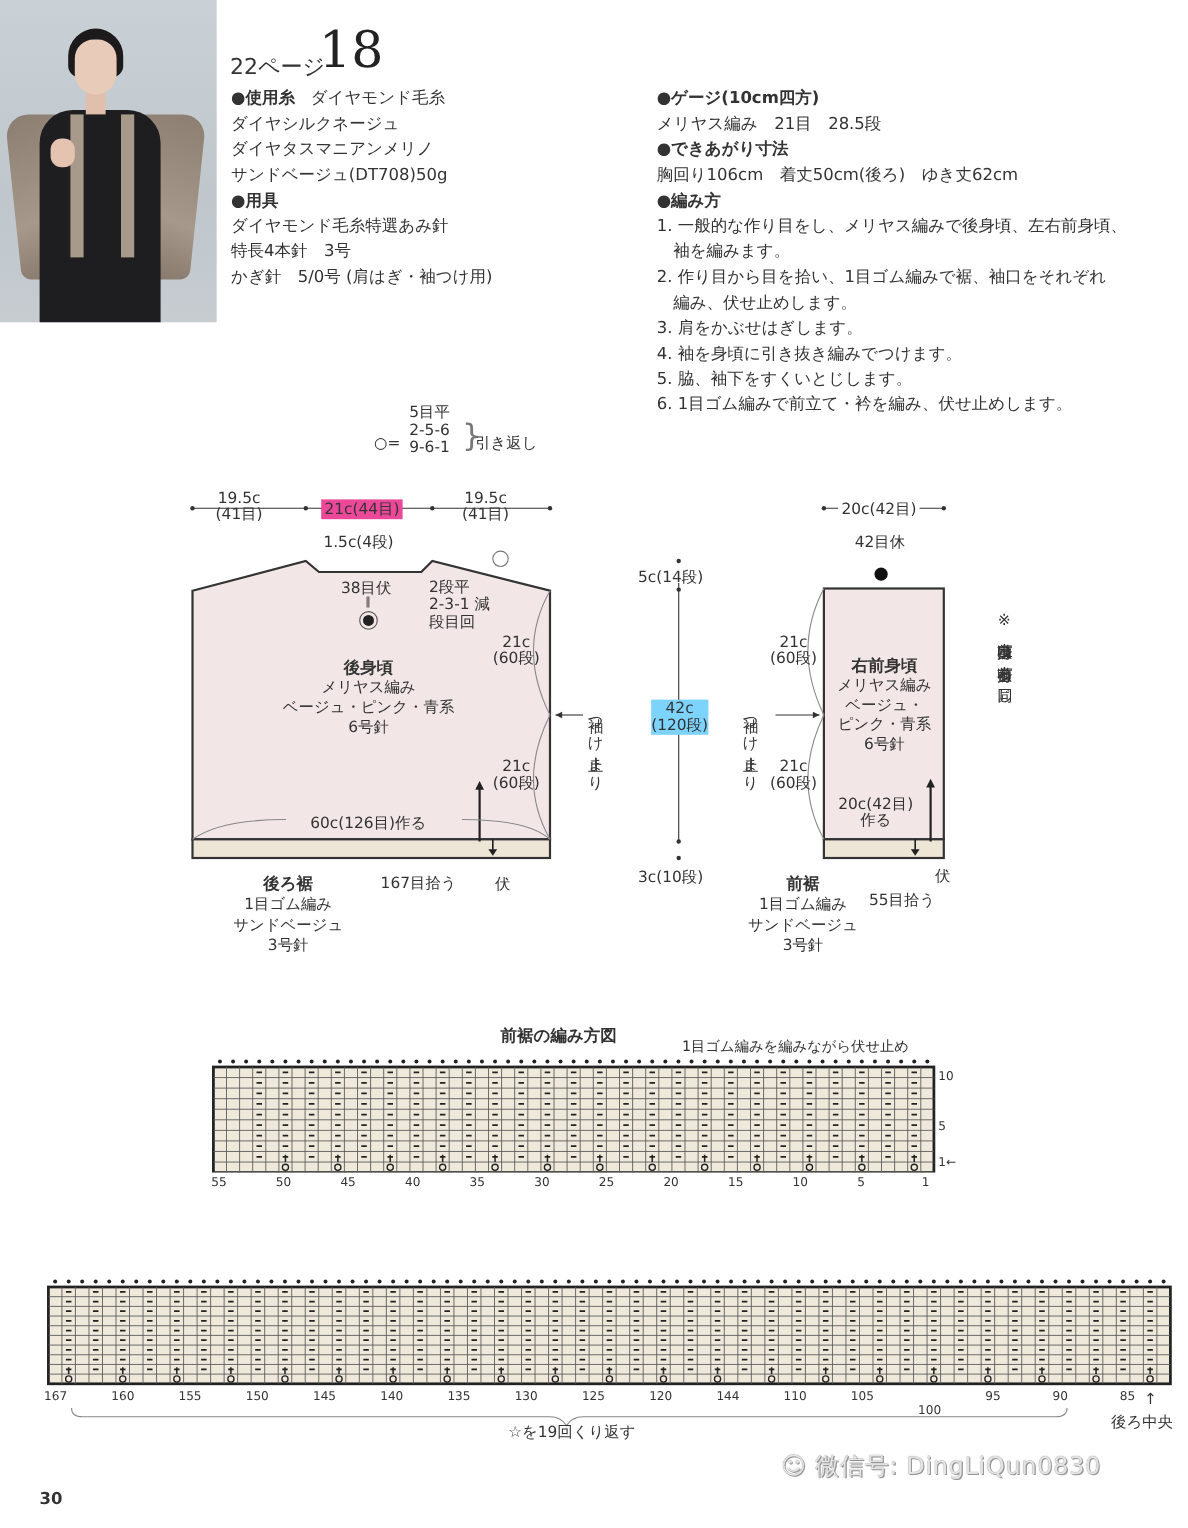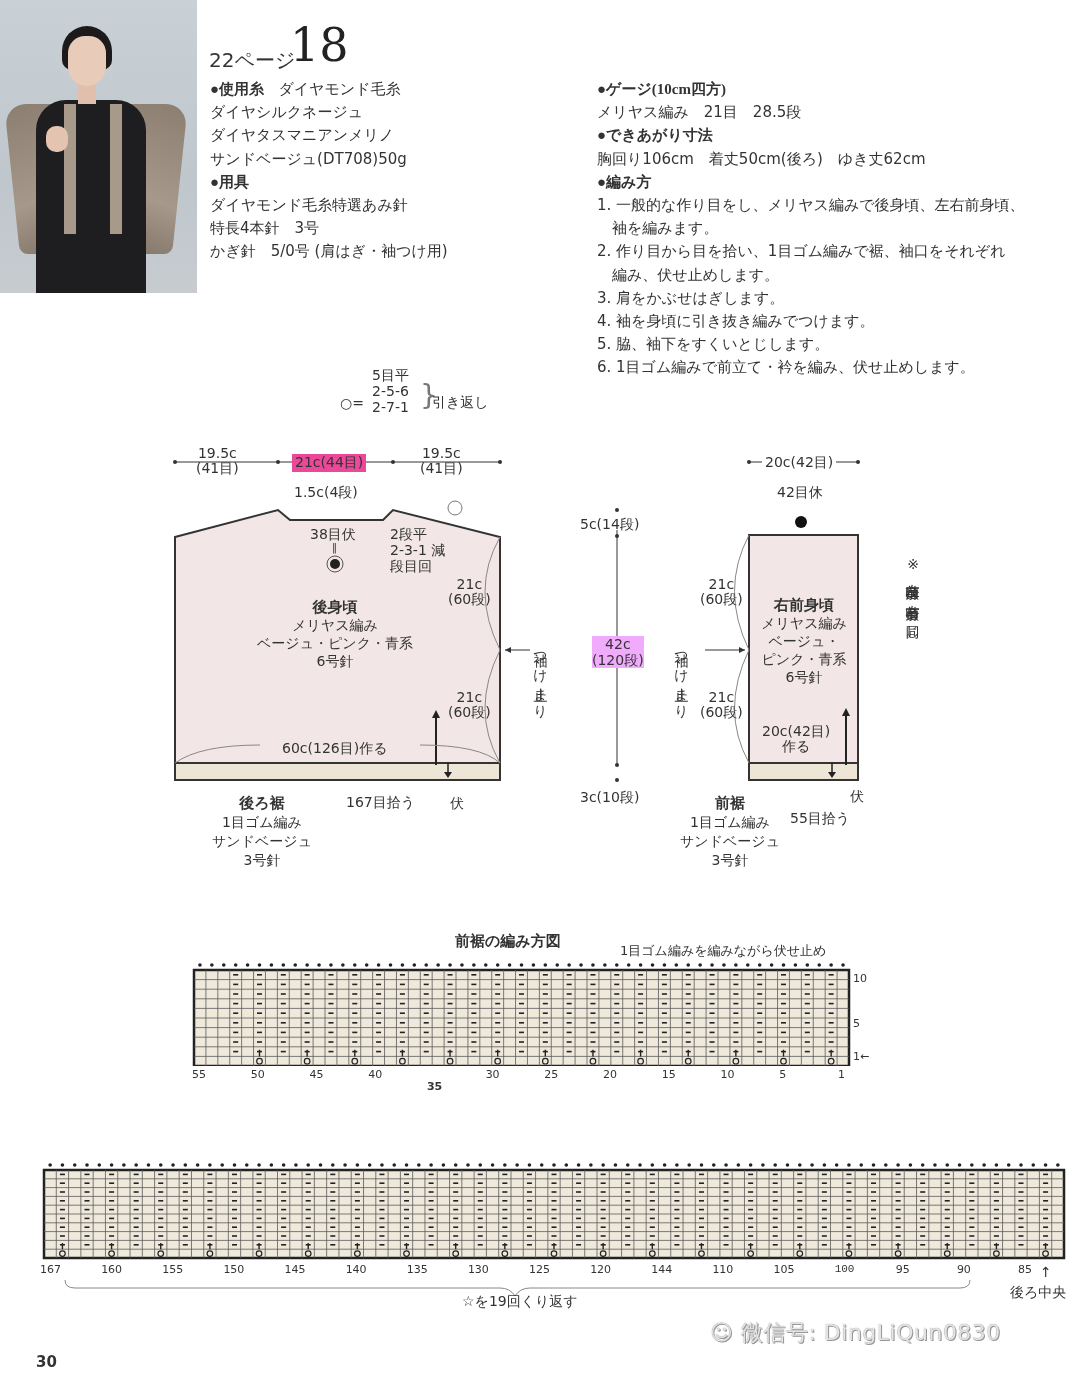--- a/index.html
+++ b/index.html
@@ -12,21 +12,21 @@
   .photo .dress{position:absolute;left:36px;top:100px;width:110px;height:200px;border-radius:30px 30px 0 0;background:#1e1e20;}
   .photo .cardL{position:absolute;left:12px;top:104px;width:70px;height:150px;border-radius:22px 6px 8px 8px;background:linear-gradient(160deg,#8b7d70,#a6988a 60%,#7e7266);transform:skewX(6deg);}
   .photo .cardR{position:absolute;left:112px;top:104px;width:68px;height:150px;border-radius:6px 22px 8px 8px;background:linear-gradient(200deg,#8b7d70,#a6988a 60%,#7e7266);transform:skewX(-6deg);}
   .photo .bandL{position:absolute;left:64px;top:104px;width:12px;height:130px;background:#a89a8b;}
   .photo .bandR{position:absolute;left:110px;top:104px;width:12px;height:130px;background:#a89a8b;}
   .photo .hand{position:absolute;left:46px;top:126px;width:22px;height:26px;border-radius:10px;background:#e4c4b0;}
 
   .pg{font-size:20px;color:#333;}
   .num{font-family:"DejaVu Serif","Liberation Serif",serif;font-size:46px;color:#222;}
   .txt{font-size:15px;line-height:23.2px;color:#333;white-space:nowrap;}
-  .b{font-weight:bold;font-family:Liberation Serif, serif;}
+  .b{font-weight:bold;}
   .diag{font-size:14px;color:#333;white-space:nowrap;}
   .c{text-align:center;}
   .chart-title{font-size:15px;font-weight:bold;}
   .axis{font-size:11px;color:#333;white-space:nowrap;}
   .vtext{writing-mode:vertical-rl;font-size:14px;letter-spacing:1px;}
   .wm{font-size:22px;color:#e4e4e4;text-shadow:0 0 1px #777, 1px 1px 0 #999;letter-spacing:0.5px;}
 </style>
 </head>
 <body>
 
@@ -69,21 +69,21 @@
   <div>3. 肩をかぶせはぎします。</div>
   <div>4. 袖を身頃に引き抜き編みでつけます。</div>
   <div>5. 脇、袖下をすくいとじします。</div>
   <div>6. 1目ゴム編みで前立て・衿を編み、伏せ止めします。</div>
 </div>
 
 <div class="abs diag" style="left:340px;top:395px;">○=</div>
 <div class="abs diag c" style="left:372px;top:367px;line-height:16px;font-size:14px;">
   <div>5目平</div>
   <div>2-5-6</div>
-  <div>2-7-1</div>
+  <div>9-6-1</div>
 </div>
 <div class="abs diag" style="left:420px;top:382px;font-size:28px;color:#777;line-height:28px;">}</div>
 <div class="abs diag" style="left:432px;top:394px;">引き返し</div>
 
 <svg class="abs" style="left:0;top:0;" width="1080" height="900">
 
   <polygon points="175,537 278,510 290,520 383,520 393,510 500,537 500,763 175,763" fill="#f3e6e6" stroke="#333" stroke-width="2"></polygon>
   <rect x="175" y="763" width="325" height="17" fill="#ede5d6" stroke="#333" stroke-width="2"></rect>
 
   <line x1="175" y1="462" x2="500" y2="462" stroke="#333" stroke-width="1" stroke-dasharray="0"></line>
@@ -163,21 +163,21 @@
 <div class="abs diag c" style="left:212px;top:794px;line-height:19px;">
   <div class="b" style="font-size:15px;">後ろ裾</div>
   <div>1目ゴム編み</div>
   <div>サンドベージュ</div>
   <div>3号針</div>
 </div>
 <div class="abs diag" style="left:346px;top:794px;">167目拾う</div>
 <div class="abs diag" style="left:450px;top:795px;">伏</div>
 
 <div class="abs diag" style="left:580px;top:516px;">5c(14段)</div>
-<div class="abs diag c" style="left:592px;top:636px;line-height:16px;background:#f0abfc;text-align:center;">
+<div class="abs diag c" style="left:592px;top:636px;line-height:16px;background:#7dd3fc;text-align:center;">
     <div>42c</div>
     <div>(120段)</div>
   </div>
 <div class="abs diag" style="left:580px;top:789px;">3c(10段)</div>
 
 <div class="abs diag" style="left:762px;top:454px;background:#fff;padding:0 3px;">20c(42目)</div>
 <div class="abs diag" style="left:777px;top:484px;">42目休</div>
 <div class="abs diag c" style="left:700px;top:577px;line-height:15px;">
     <div>21c</div>
     <div>(60段)</div>
@@ -592,21 +592,21 @@
     <line x1="641.1363636363636" y1="87.68" x2="641.1363636363636" y2="94.4" stroke="#222" stroke-width="1.4"></line>
   </svg>
 <div class="abs axis" style="left:853px;top:972px;">10</div>
 <div class="abs axis" style="left:853px;top:1017px;">5</div>
 <div class="abs axis" style="left:853px;top:1050px;">1←</div>
 <div class="abs" id="xticks1" style="left:0;top:1068px;">
     <div class="abs axis" style="left: 192px; top: 0px;">55</div>
     <div class="abs axis" style="left: 250.727px; top: 0px;">50</div>
     <div class="abs axis" style="left: 309.455px; top: 0px;">45</div>
     <div class="abs axis" style="left: 368.182px; top: 0px;">40</div>
-    <div class="abs axis" style="left: 426.909px; top: 12px; font-weight: bold;">35</div>
+    <div class="abs axis" style="left: 426.909px; top: 0px;">35</div>
     <div class="abs axis" style="left: 485.636px; top: 0px;">30</div>
     <div class="abs axis" style="left: 544.364px; top: 0px;">25</div>
     <div class="abs axis" style="left: 603.091px; top: 0px;">20</div>
     <div class="abs axis" style="left: 661.818px; top: 0px;">15</div>
     <div class="abs axis" style="left: 720.545px; top: 0px;">10</div>
     <div class="abs axis" style="left: 779.273px; top: 0px;">5</div>
     <div class="abs axis" style="left: 838px; top: 0px;">1</div>
   </div>
 
 <svg class="abs" id="chart2" style="left:40px;top:1162px;" width="1030" height="100">
@@ -1204,21 +1204,21 @@
     <div class="abs axis" style="left: 223.375px; top: 0px;">150</div>
     <div class="abs axis" style="left: 284.5px; top: 0px;">145</div>
     <div class="abs axis" style="left: 345.625px; top: 0px;">140</div>
     <div class="abs axis" style="left: 406.75px; top: 0px;">135</div>
     <div class="abs axis" style="left: 467.875px; top: 0px;">130</div>
     <div class="abs axis" style="left: 529px; top: 0px;">125</div>
     <div class="abs axis" style="left: 590.125px; top: 0px;">120</div>
     <div class="abs axis" style="left: 651.25px; top: 0px;">144</div>
     <div class="abs axis" style="left: 712.375px; top: 0px;">110</div>
     <div class="abs axis" style="left: 773.5px; top: 0px;">105</div>
-    <div class="abs axis" style="left: 834.625px; top: 0px; font-family: Liberation Mono, monospace;">100</div>
+    <div class="abs axis" style="left: 834.625px; top: 12px;">100</div>
     <div class="abs axis" style="left: 895.75px; top: 0px;">95</div>
     <div class="abs axis" style="left: 956.875px; top: 0px;">90</div>
     <div class="abs axis" style="left: 1018px; top: 0px;">85</div>
   </div>
 <svg class="abs" style="left:60px;top:1278px;" width="920" height="20">
   <path d="M5,2 Q5,10 15,10 L440,10 Q450,10 455,18 Q460,10 470,10 L900,10 Q910,10 910,2" fill="none" stroke="#888"></path>
 </svg>
 <div class="abs diag" style="left:462px;top:1293px;">☆を19回くり返す</div>
 <div class="abs diag" style="left:1040px;top:1264px;font-size:14px;">↑</div>
 <div class="abs diag" style="left:1010px;top:1284px;">後ろ中央</div>

